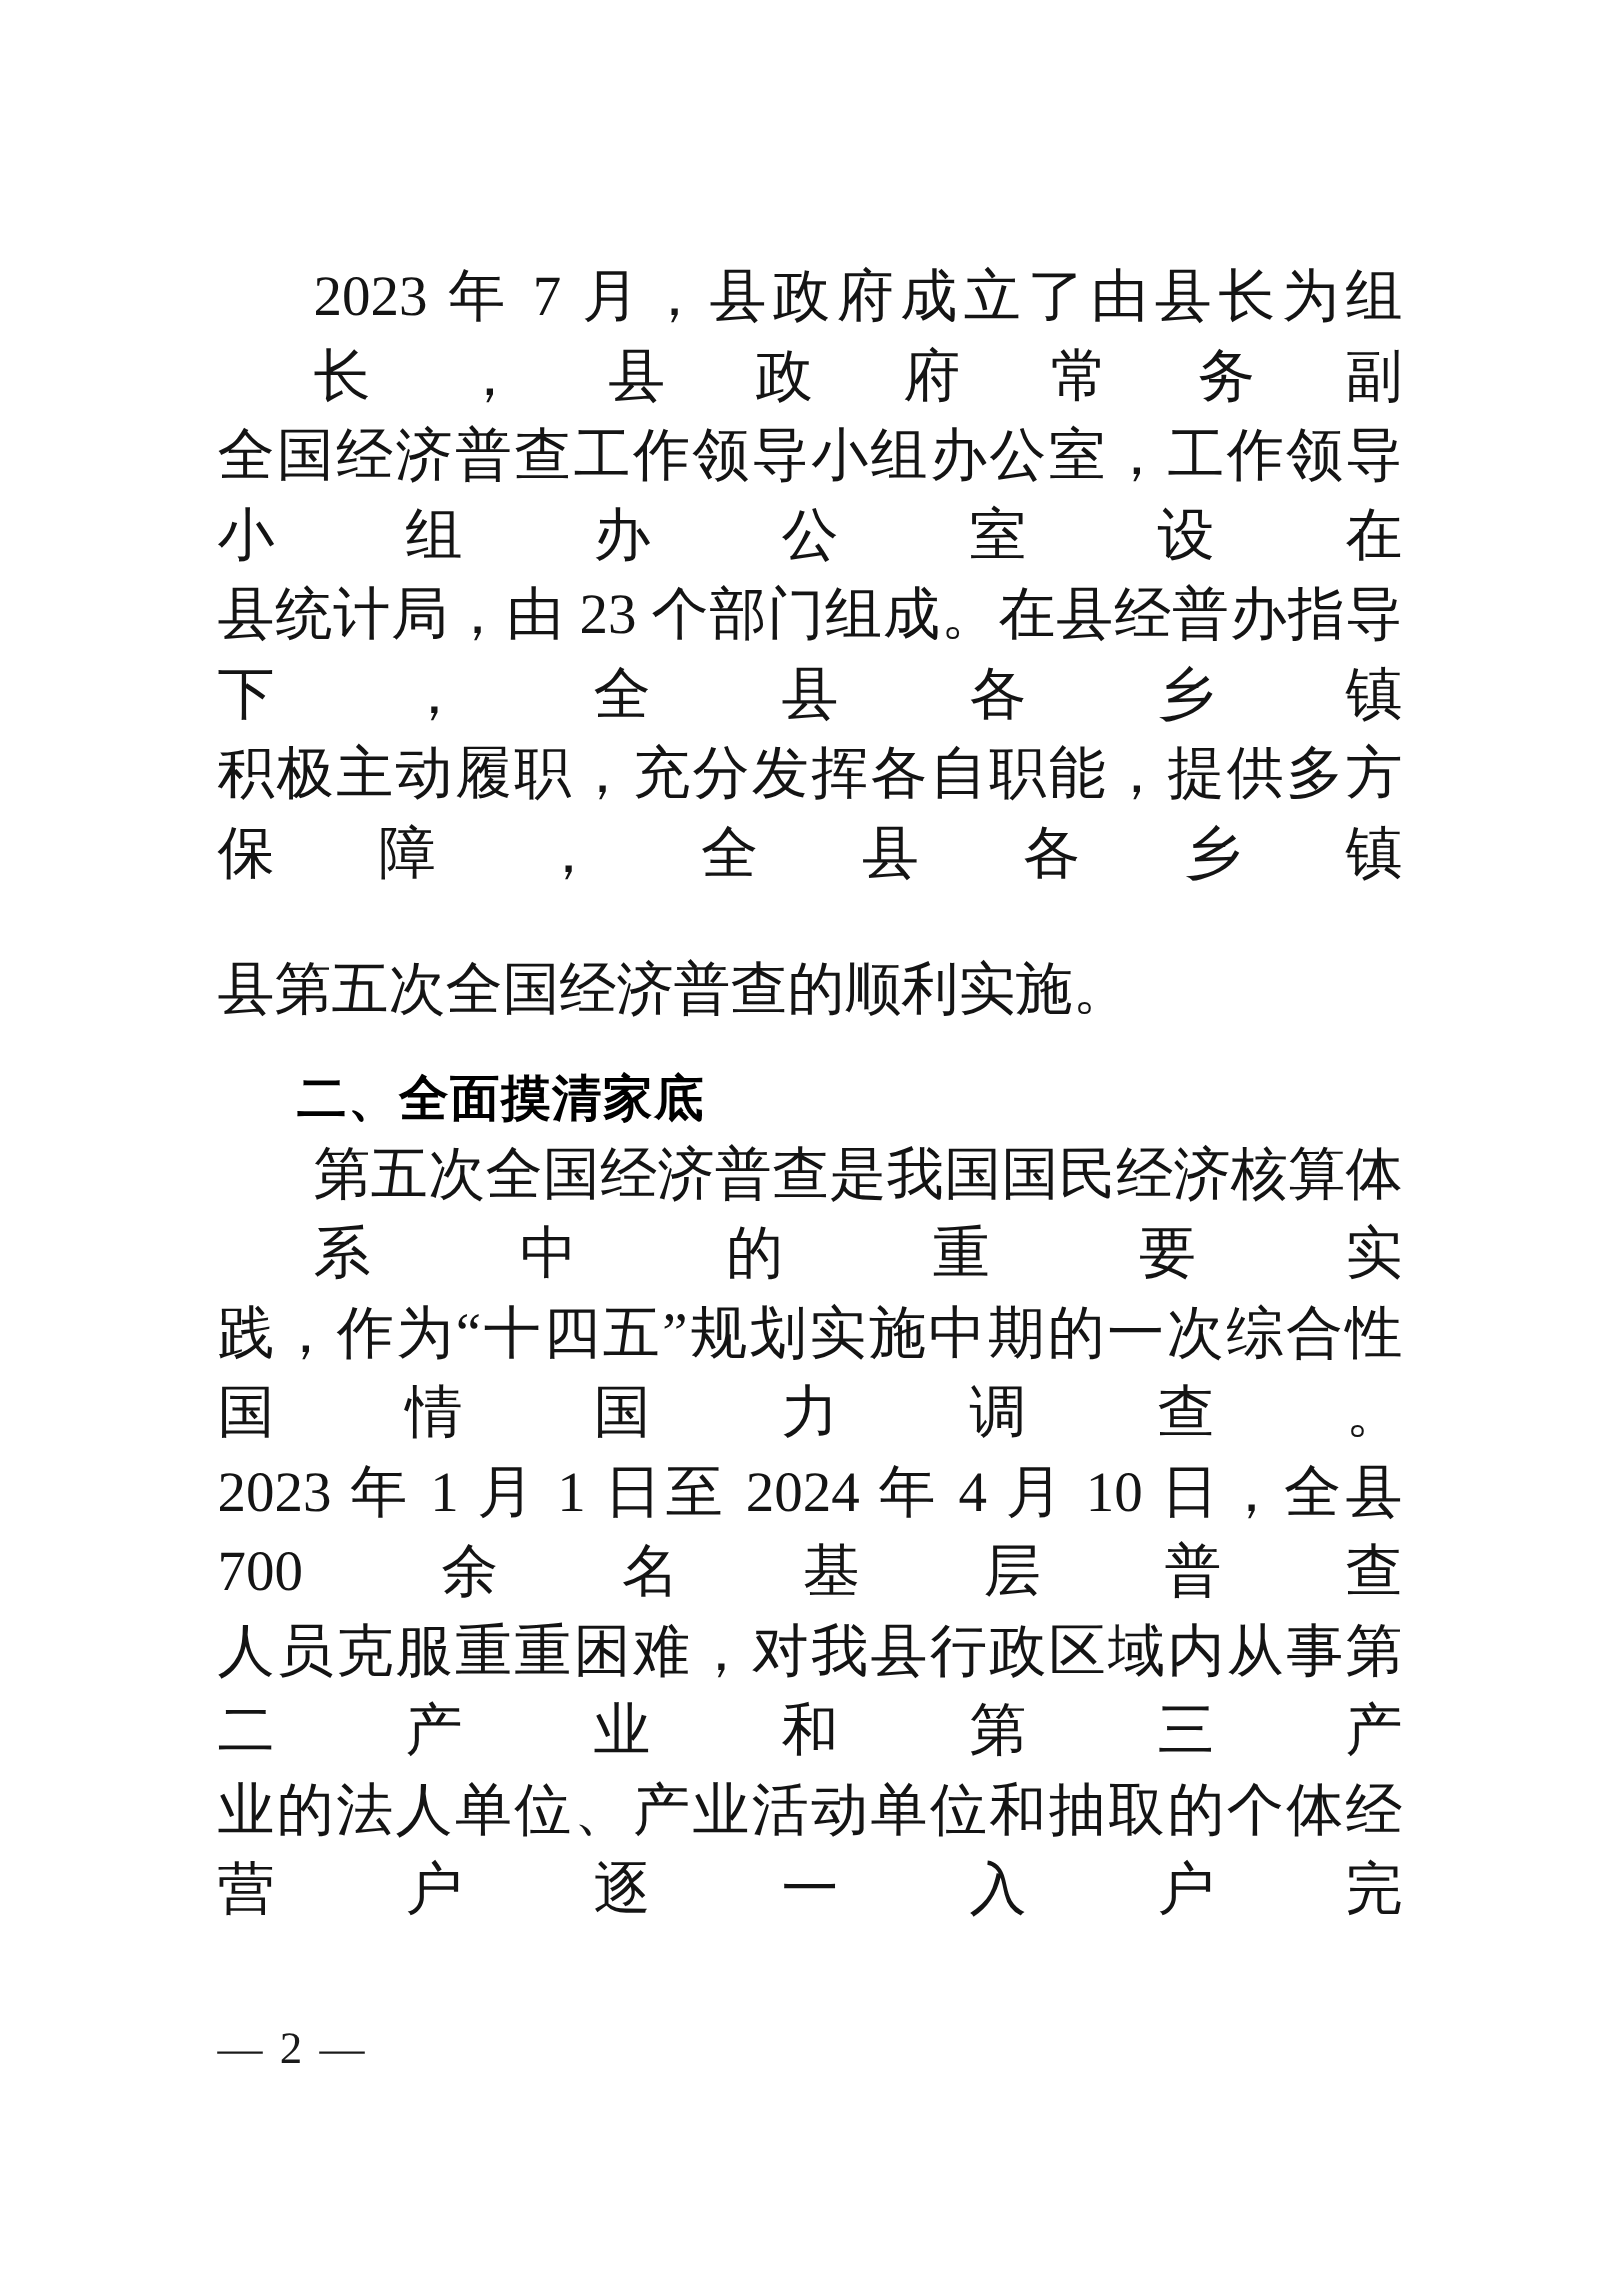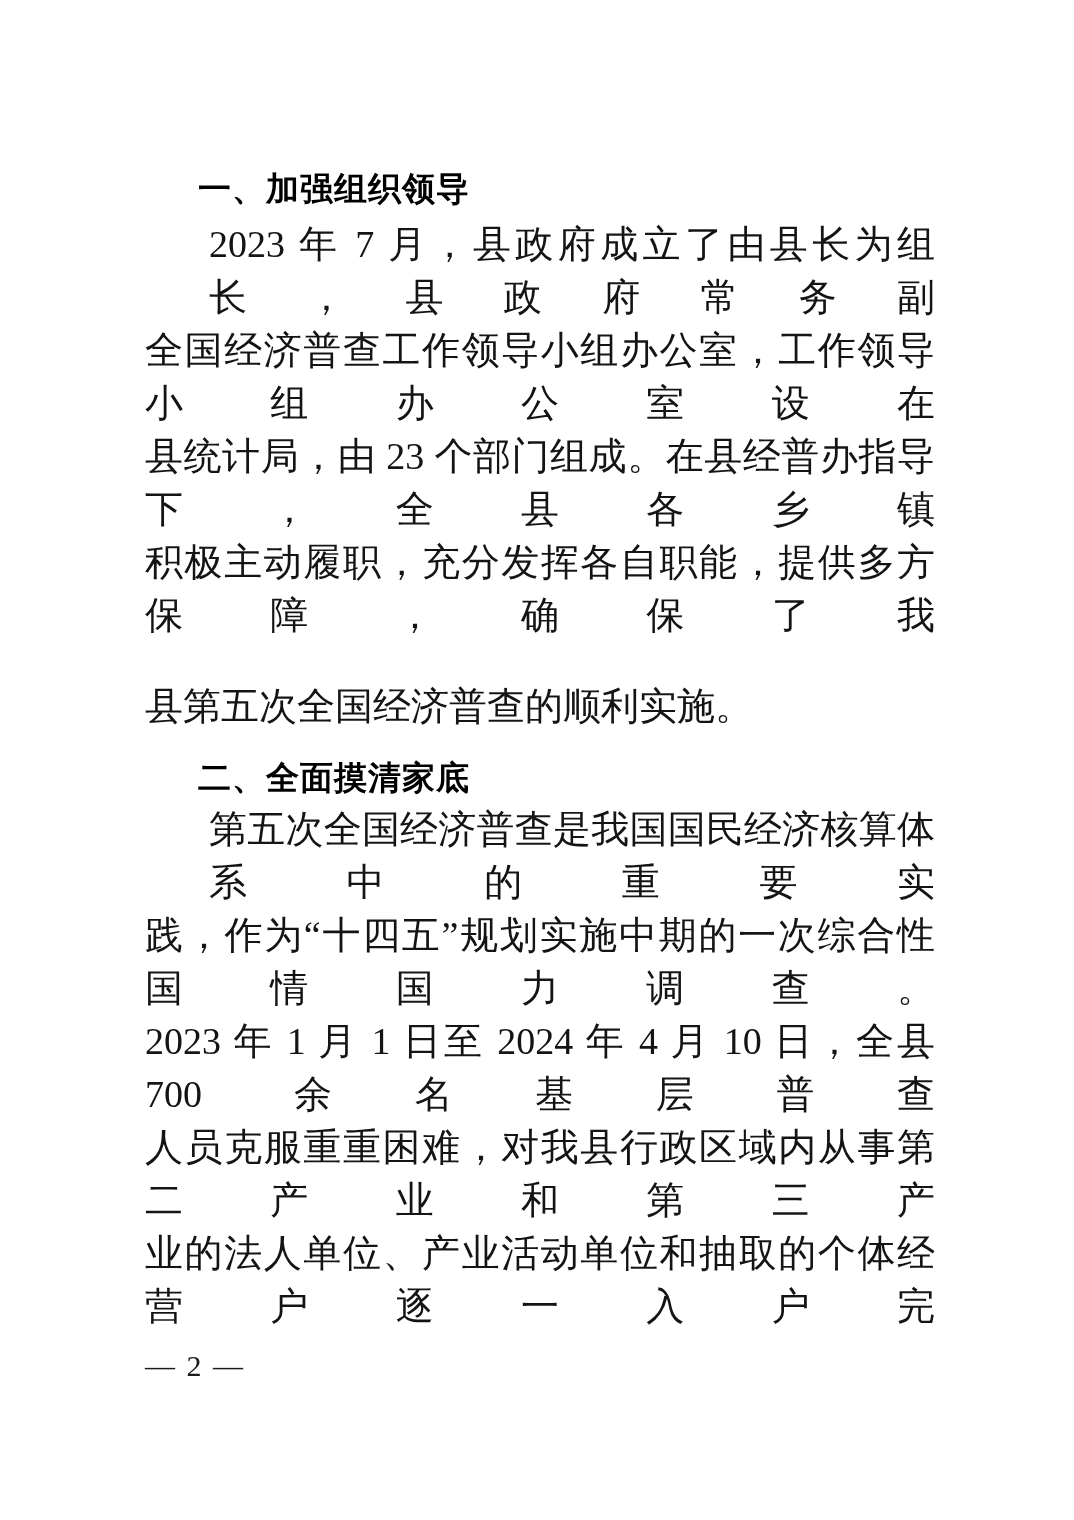--- a/index.html
+++ b/index.html
@@ -61,26 +61,25 @@
     color: #1a1a1a;
     letter-spacing: 2px;
   }
 </style>
 </head>
 <body>
 
 <div class="page">
   <div class="content">
 
-    <h2 class="heading">一、加强组织领导</h2>
 
     <div class="line indent">2023 年 7 月，县政府成立了由县长为组长，县政府常务副</div>
     <div class="line">全国经济普查工作领导小组办公室，工作领导小组办公室设在</div>
     <div class="line">县统计局，由 23 个部门组成。在县经普办指导下，全县各乡镇</div>
-    <div class="line">积极主动履职，充分发挥各自职能，提供多方保障，确保了我</div>
+    <div class="line">积极主动履职，充分发挥各自职能，提供多方保障，全县各乡镇</div>
     <div class="line lastline">县第五次全国经济普查的顺利实施。</div>
 
     <h2 class="heading second">二、全面摸清家底</h2>
 
     <div class="line indent">第五次全国经济普查是我国国民经济核算体系中的重要实</div>
     <div class="line">践，作为“十四五”规划实施中期的一次综合性国情国力调查。</div>
     <div class="line">2023 年 1 月 1 日至 2024 年 4 月 10 日，全县 700 余名基层普查</div>
     <div class="line">人员克服重重困难，对我县行政区域内从事第二产业和第三产</div>
     <div class="line">业的法人单位、产业活动单位和抽取的个体经营户逐一入户完</div>
 

